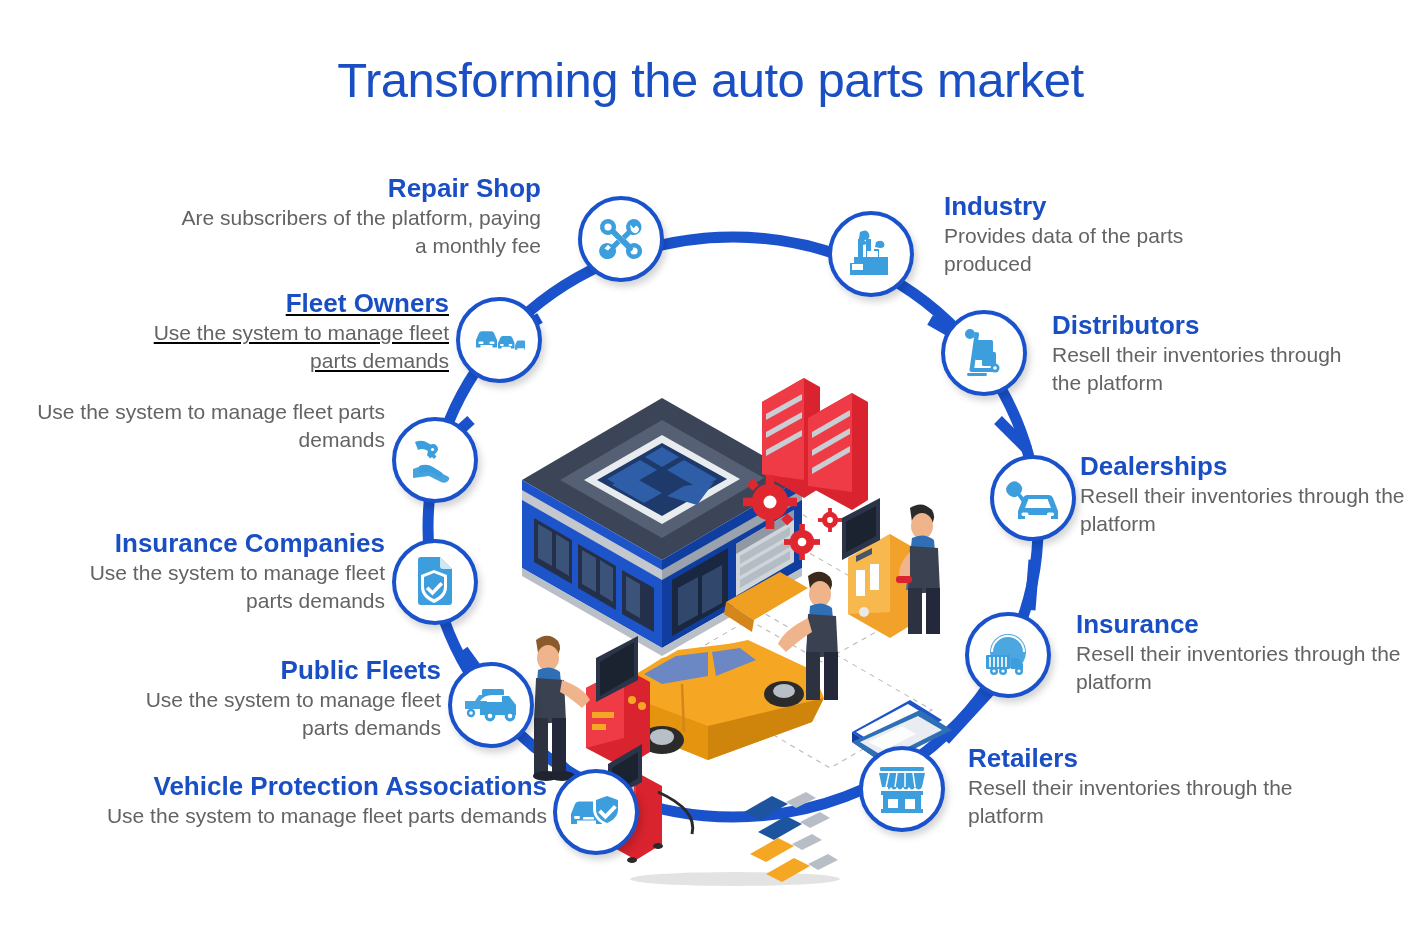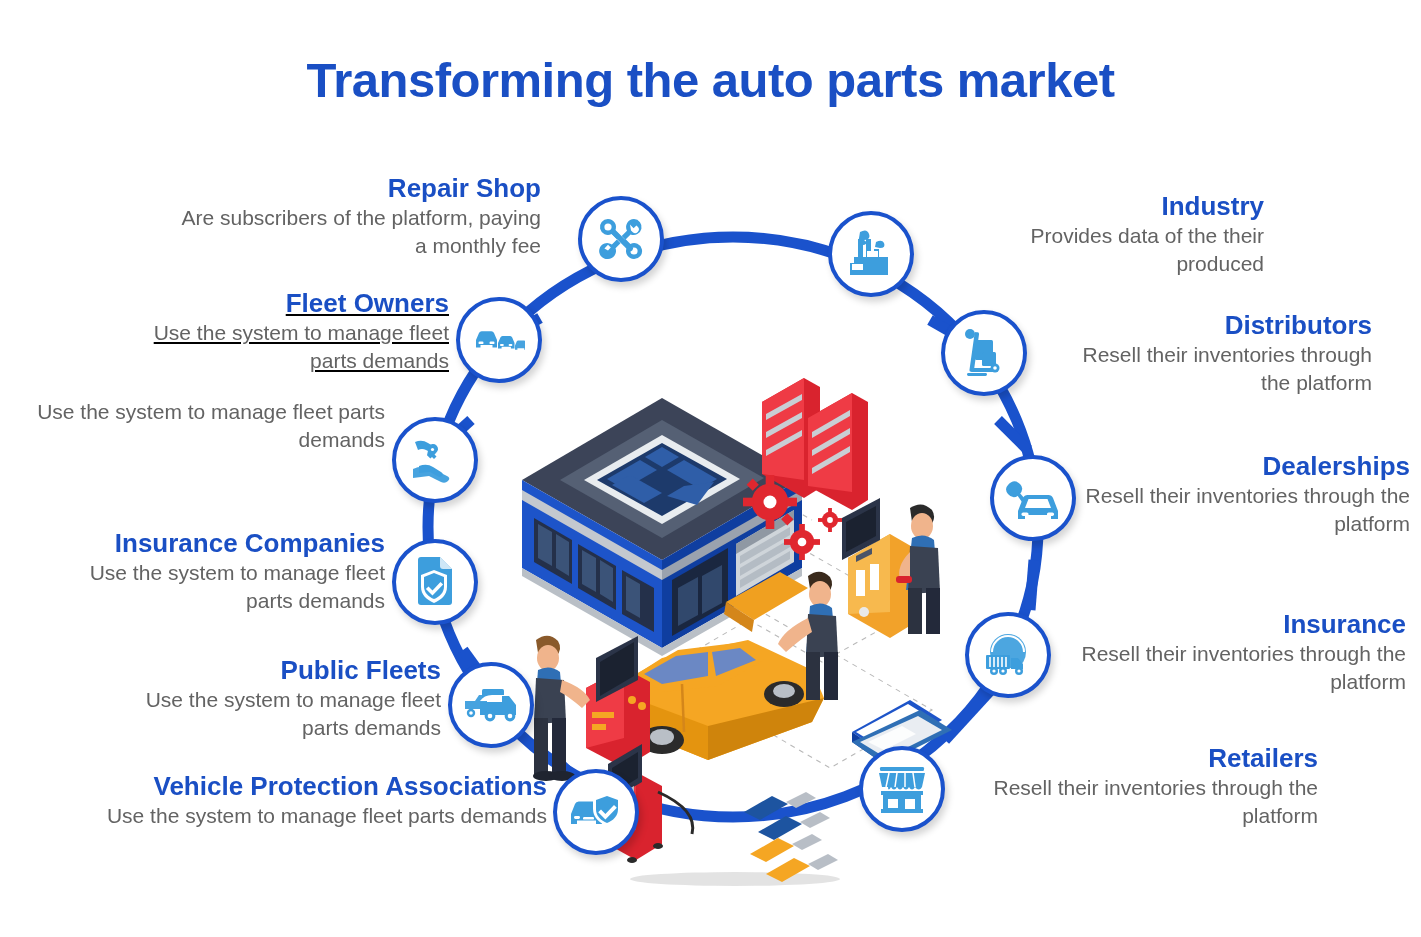--- a/index.html
+++ b/index.html
@@ -8,21 +8,21 @@
     background:#ffffff;
     font-family:"Liberation Sans", sans-serif;
     overflow:hidden;
     position:relative;
   }
   #stage{position:absolute;left:0;top:0;width:1421px;height:937px;}
 
   .title{
     position:absolute;left:0;top:52px;width:1421px;
     text-align:center;
-    font-size:49px;font-weight:bold;letter-spacing:-0.5px;
+    font-size:49px;font-weight:normal;letter-spacing:-0.5px;
     color:#1a4fc4;
   }
 
   
   .ring-svg{position:absolute;left:0;top:0;width:1421px;height:937px;}
 
   
   .node{
     position:absolute;width:86px;height:86px;border-radius:50%;
     background:#ffffff;border:4px solid #1a52cc;
@@ -36,21 +36,21 @@
 
   
   .label{position:absolute;z-index:6;}
   .lbl-title{
     font-size:26px;font-weight:bold;color:#1a4fc4;
     line-height:1.12;margin-bottom:1px;white-space:nowrap;
   }
   .lbl-desc{
     font-size:21px;color:#636363;line-height:1.32;font-weight:400;
   }
-  .right .lbl-title,.right .lbl-desc{text-align:right;}
+  .right .lbl-title,.right .lbl-desc{text-align:left;}
   .left .lbl-title,.left .lbl-desc{text-align:right;}
 
   
   .center-art{position:absolute;left:512px;top:340px;width:440px;height:560px;z-index:2;}
 </style>
 </head>
 <body>
 
 <div id="stage">
 
@@ -450,21 +450,21 @@
             <rect x="21" y="22" width="4" height="6"></rect>
             <rect x="28" y="22" width="4" height="6"></rect>
             <rect x="35" y="22" width="4" height="6"></rect>
           </g>
         </g>
       </svg>
     </span>
   </div>
   <div class="label right" style="left:944px;top:192px;width:320px;">
     <div class="lbl-title">Industry</div>
-    <div class="lbl-desc">Provides data of the their produced</div>
+    <div class="lbl-desc">Provides data of the parts produced</div>
   </div>
 
   <div class="node" style="left:941px;top:310px;">
     <span>
       <svg width="46" height="50" viewBox="0 0 46 50">
         <g class="icn">
           <circle cx="9" cy="6" r="5"></circle>
           <rect x="11" y="4" width="4.5" height="40" rx="1.6" transform="rotate(8 13 24)"></rect>
           <rect x="14" y="12" width="18" height="20" rx="1.5"></rect>
           <rect x="21" y="24" width="14" height="14" rx="1.5"></rect>

